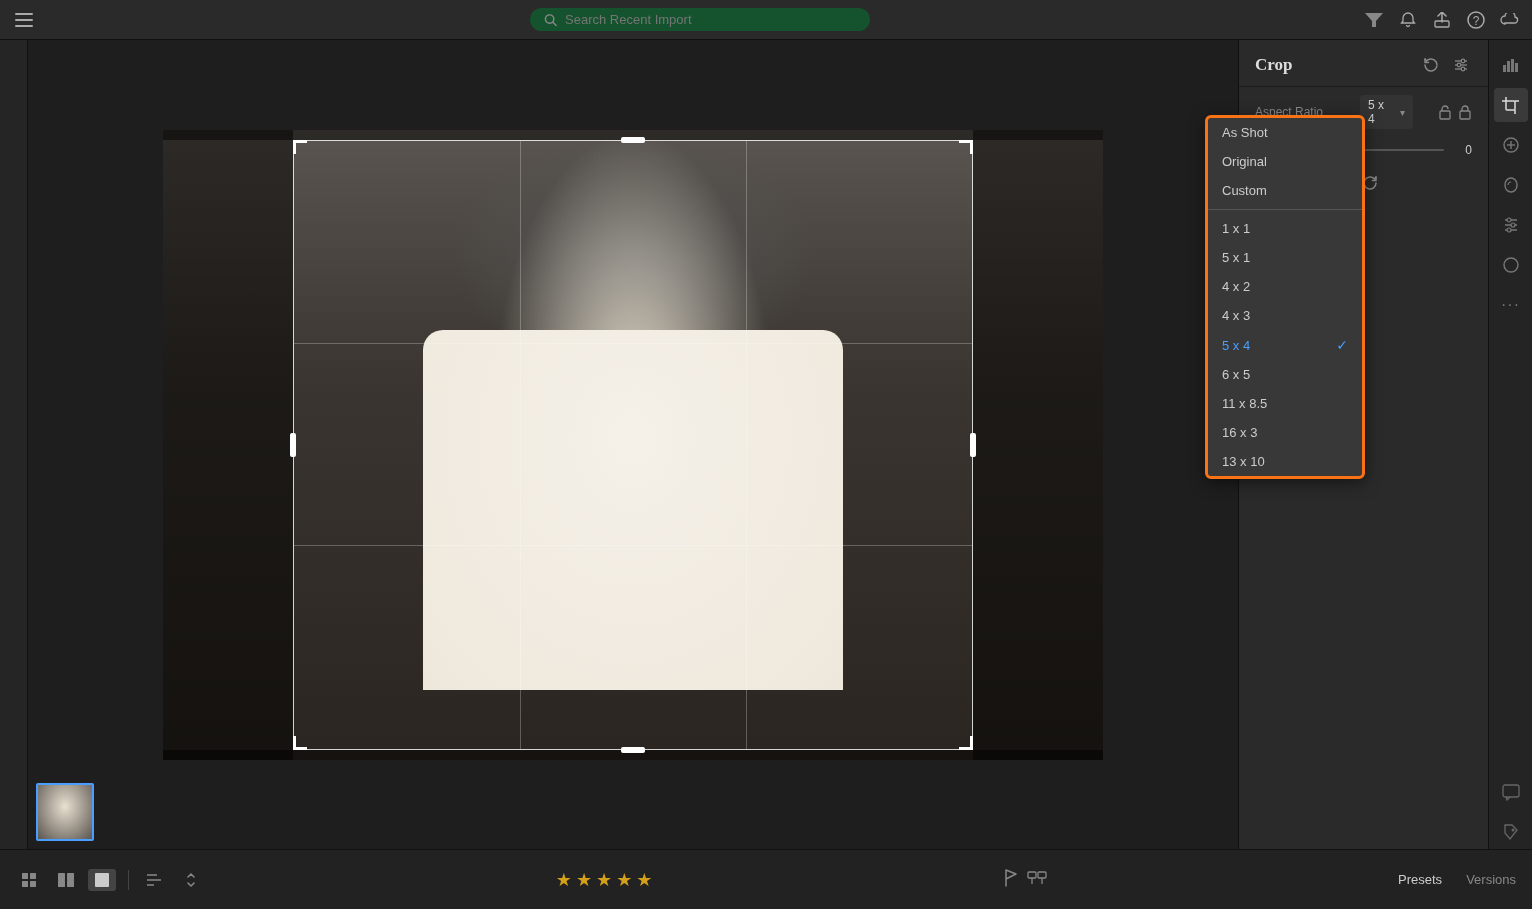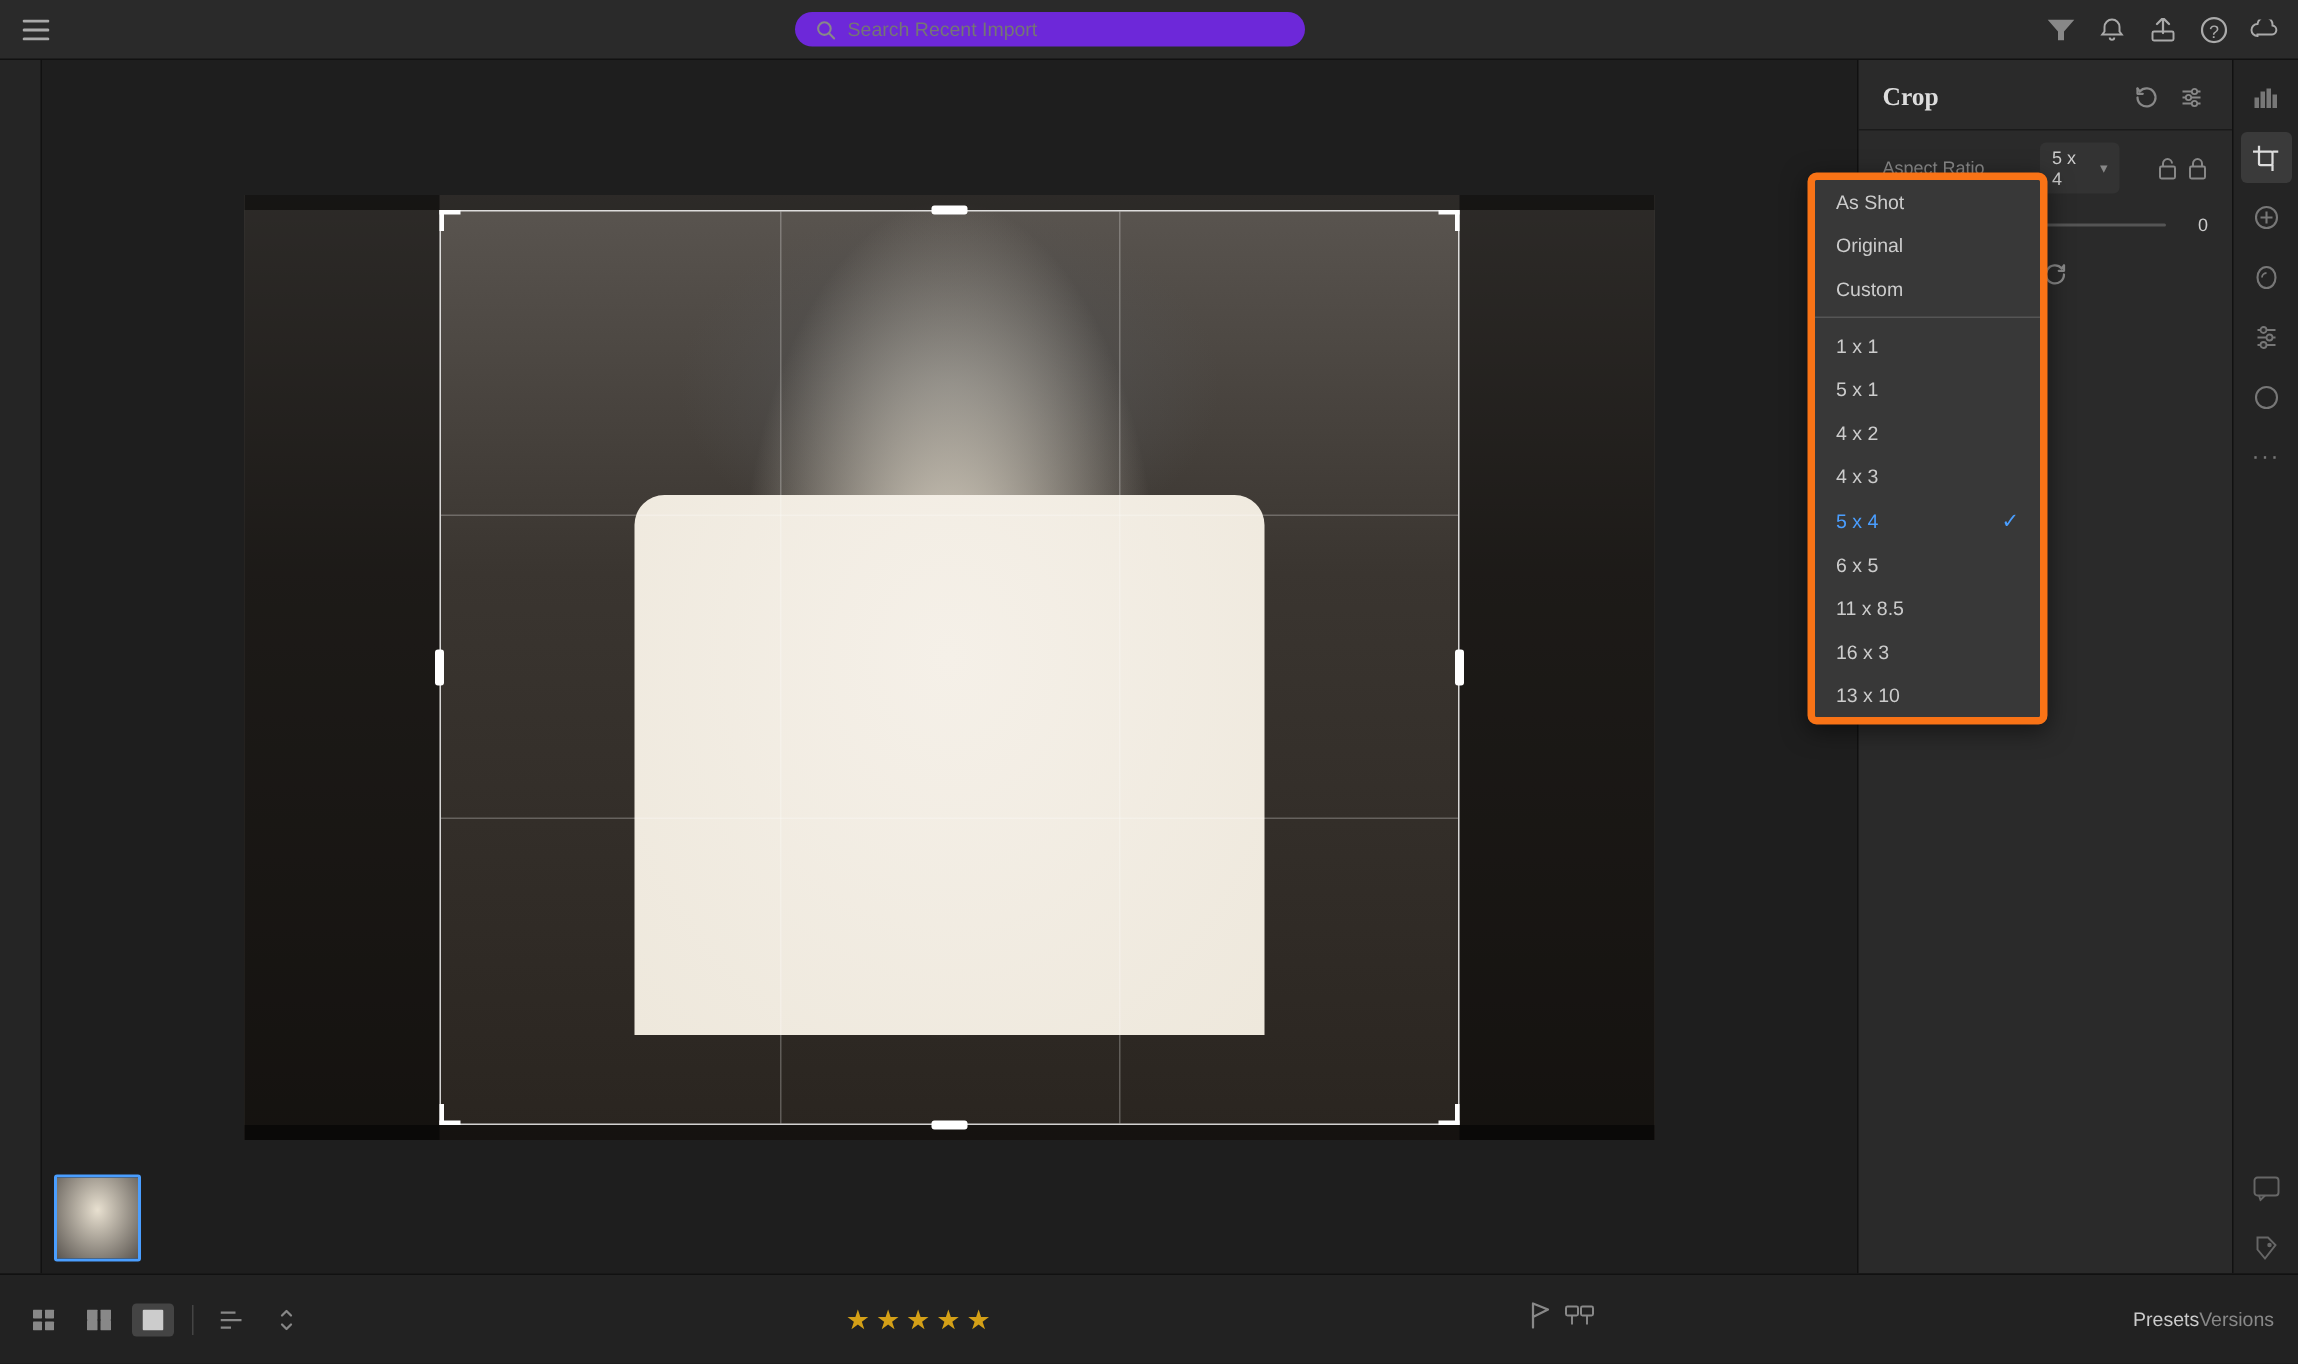--- a/index.html
+++ b/index.html
@@ -42,21 +42,21 @@
     }
     .search-bar {
       flex: 1;
       display: flex;
       align-items: center;
       justify-content: center;
     }
     .search-input-wrap {
       display: flex;
       align-items: center;
-      background: #6d28d9;
+      background: #14532d;
       border-radius: 16px;
       padding: 4px 14px;
       gap: 8px;
       width: 340px;
     }
     .search-input-wrap input {
       background: transparent;
       border: none;
       outline: none;
       color: #aaa;
@@ -303,21 +303,21 @@
       color: #888;
     }
 
     
     .dropdown-menu {
       position: absolute;
       top: 115px;
       left: 1205px;
       width: 160px;
       background: #383838;
-      border: 5px solid #f97316;
+      border: 3px solid #f97316;
       border-radius: 6px;
       z-index: 100;
       overflow: hidden;
       box-shadow: 0 4px 16px rgba(0,0,0,0.5);
     }
     .dropdown-item {
       display: flex;
       align-items: center;
       justify-content: space-between;
       padding: 7px 14px;
@@ -470,20 +470,21 @@
       display: flex;
       gap: 8px;
       color: #888;
       font-size: 16px;
     }
 
     
     .bottom-panel-tabs {
       display: flex;
       align-items: center;
+      gap: 24px;
     }
     .bottom-tab {
       color: #888;
       font-size: 13px;
       cursor: pointer;
     }
     .bottom-tab.active { color: #ccc; }
   </style>
 </head>
 <body>

